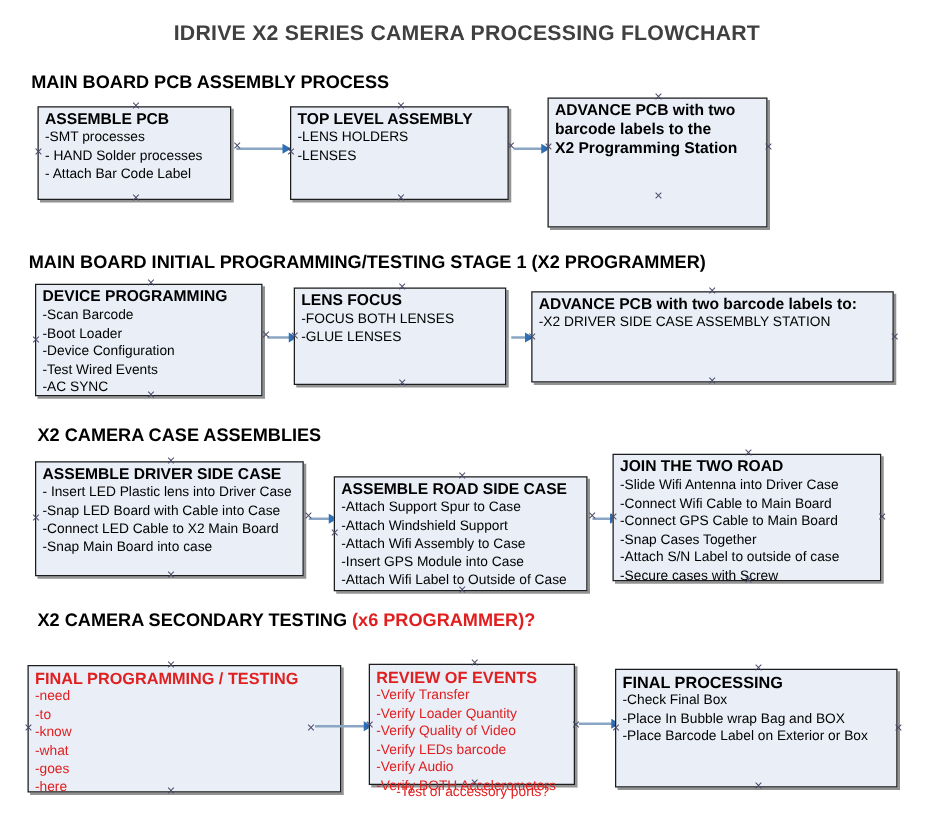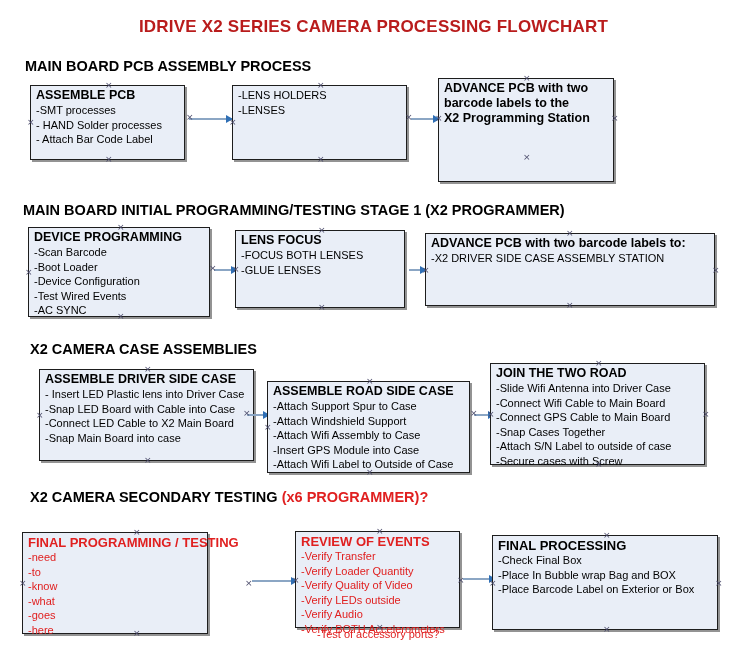--- a/index.html
+++ b/index.html
@@ -13,21 +13,21 @@
   }
   .canvas{position:absolute;left:0;top:0;width:747px;height:662px;}
 
   
   .doc-title{
     position:absolute;
     left:0;right:0;top:17px;
     text-align:center;
     font-size:17px;
     font-weight:bold;
-    color:#b91c1c;
+    color:#404040;
     letter-spacing:.2px;
   }
 
   
   .section-heading{
     position:absolute;
     font-size:14.5px;
     font-weight:bold;
     color:#000;
     white-space:nowrap;
@@ -112,20 +112,21 @@
     <div class="xh" style="left:74px;top:-4px;"></div>
     <div class="xh" style="left:74px;top:70px;"></div>
   </div>
 
   <div class="conn" style="left:189px;top:118px;width:43px;">
     <div class="head"></div>
   </div>
   <div class="xh" style="left:186px;top:114px;"></div>
 
   <div class="node" style="left:232px;top:85px;width:175px;height:75px;">
+    <div class="node-title">TOP LEVEL ASSEMBLY</div>
     <div class="node-line">-LENS HOLDERS</div>
     <div class="node-line">-LENSES</div>
     <div class="xh" style="left:-4px;top:33px;"></div>
     <div class="xh" style="left:84px;top:-4px;"></div>
     <div class="xh" style="left:84px;top:70px;"></div>
   </div>
 
   <div class="conn" style="left:411px;top:118px;width:28px;">
     <div class="head"></div>
   </div>
@@ -177,21 +178,21 @@
     <div class="node-title">ADVANCE PCB with two barcode labels to:</div>
     <div class="node-line">-X2 DRIVER  SIDE  CASE  ASSEMBLY STATION</div>
     <div class="xh" style="left:-4px;top:33px;"></div>
     <div class="xh" style="left:140px;top:-4px;"></div>
     <div class="xh" style="left:140px;top:68px;"></div>
     <div class="xh" style="left:286px;top:33px;"></div>
   </div>
 
   <div class="section-heading" style="left:30px;top:341px;">X2 CAMERA CASE ASSEMBLIES</div>
 
-  <div class="node" style="left:28px;top:369px;width:215px;height:92px;margin-left:11px;">
+  <div class="node" style="left:28px;top:369px;width:215px;height:92px;">
     <div class="node-title">ASSEMBLE DRIVER SIDE CASE</div>
     <div class="node-line">- Insert LED Plastic lens into Driver Case</div>
     <div class="node-line">-Snap LED Board with Cable into Case</div>
     <div class="node-line">-Connect LED Cable to X2 Main Board</div>
     <div class="node-line">-Snap Main Board into case</div>
     <div class="xh" style="left:-4px;top:42px;"></div>
     <div class="xh" style="left:104px;top:-4px;"></div>
     <div class="xh" style="left:104px;top:87px;"></div>
   </div>
 
@@ -228,21 +229,21 @@
     <div class="xh" style="left:-4px;top:47px;"></div>
     <div class="xh" style="left:104px;top:-4px;"></div>
     <div class="xh" style="left:104px;top:97px;"></div>
     <div class="xh" style="left:211px;top:47px;"></div>
   </div>
 
   <div class="section-heading" style="left:30px;top:489px;">
     <span>X2 CAMERA SECONDARY TESTING </span><span class="accent">(x6 PROGRAMMER)?</span>
   </div>
 
-  <div class="node red" style="left:22px;top:532px;width:186px;height:102px;">
+  <div class="node red" style="left:22px;top:532px;width:251px;height:102px;">
     <div class="node-title big">FINAL PROGRAMMING / TESTING</div>
     <div class="node-line">-need</div>
     <div class="node-line">-to</div>
     <div class="node-line">-know</div>
     <div class="node-line">-what</div>
     <div class="node-line">-goes</div>
     <div class="node-line">-here</div>
     <div class="xh" style="left:-4px;top:47px;"></div>
     <div class="xh" style="left:110px;top:-4px;"></div>
     <div class="xh" style="left:110px;top:97px;"></div>
@@ -251,21 +252,21 @@
 
   <div class="conn" style="left:252px;top:580px;width:45px;">
     <div class="head"></div>
   </div>
 
   <div class="node red" style="left:295px;top:531px;width:165px;height:97px;">
     <div class="node-title big">REVIEW OF EVENTS</div>
     <div class="node-line">-Verify Transfer</div>
     <div class="node-line">-Verify Loader Quantity</div>
     <div class="node-line">-Verify Quality of Video</div>
-    <div class="node-line">-Verify LEDs outside</div>
+    <div class="node-line">-Verify LEDs barcode</div>
     <div class="node-line">-Verify Audio</div>
     <div class="node-line">-Verify BOTH Accelerometers</div>
     <div class="overflow-line" style="top:95px;">-Test of accessory ports?</div>
     <div class="xh" style="left:-4px;top:45px;"></div>
     <div class="xh" style="left:80px;top:-4px;"></div>
     <div class="xh" style="left:80px;top:92px;"></div>
     <div class="xh" style="left:161px;top:45px;"></div>
   </div>
 
   <div class="conn" style="left:463px;top:578px;width:32px;">

